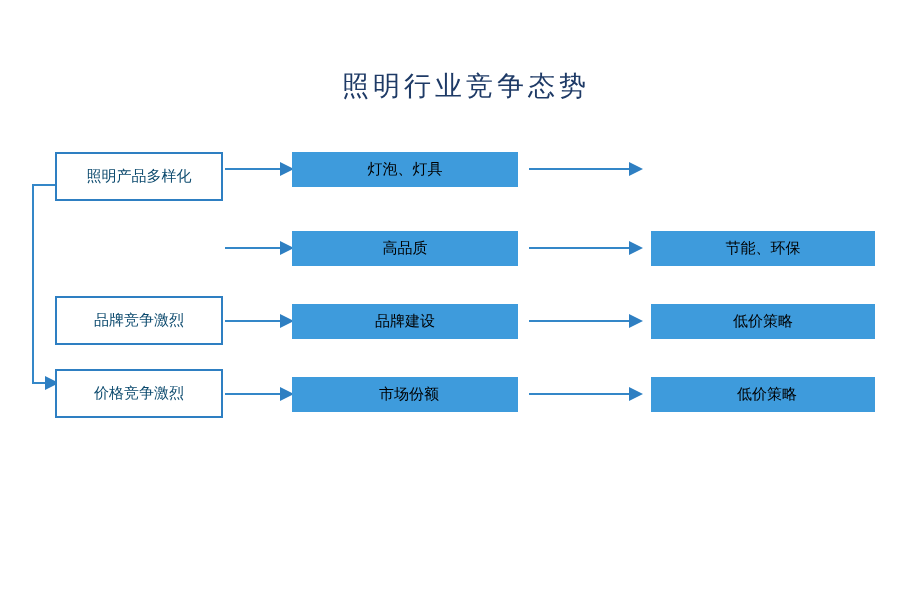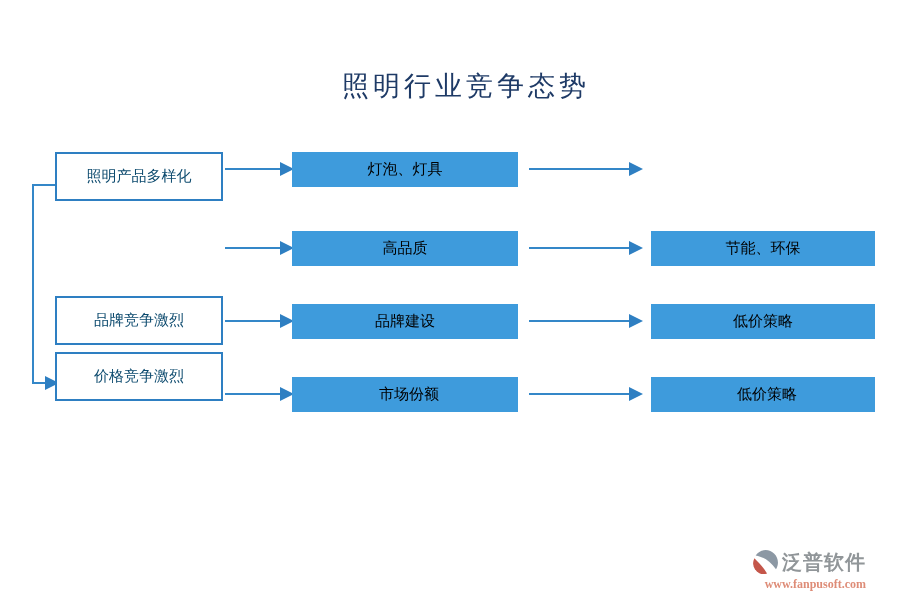--- a/index.html
+++ b/index.html
@@ -52,21 +52,21 @@
     display: flex;
     align-items: center;
     justify-content: center;
     text-align: center;
   }
   .fill-box.mid   { left: 292px; width: 226px; }
   .fill-box.right { left: 651px; width: 224px; }
   .r1o { top: 152px; }
   .r2o { top: 225px; }
   .r3o { top: 296px; font-family: Liberation Serif, serif; }
-  .r4o { top: 352px; }
+  .r4o { top: 369px; }
   .r1f { top: 152px; }
   .r2f { top: 231px; }
   .r3f { top: 304px; }
   .r4f { top: 377px; padding-left: 8px; }
   .watermark {
     position: absolute;
     right: 14px;
     bottom: 8px;
     text-align: right;
   }
@@ -123,26 +123,14 @@
 
   <div class="fill-box mid r1f">灯泡、灯具</div>
   <div class="fill-box mid r3f">品牌建设</div>
   <div class="fill-box mid r2f">高品质</div>
   <div class="fill-box mid r4f">市场份额</div>
 
   <div class="fill-box right r2f">节能、环保</div>
   <div class="fill-box right r3f">低价策略</div>
   <div class="fill-box right r4f">低价策略</div>
 
-  <div class="watermark">
-    <div class="wm-top">
-      <span style="display:inline-block;width:27px;height:27px;">
-        <svg width="27" height="27" viewBox="0 0 26 26">
-          <path d="M13 1c6.6 0 12 5.4 12 12 0 2.4-.7 4.6-1.9 6.5C17.5 12 12.5 8 3.5 6.2 5.7 3 9.1 1 13 1z" fill="#8C98A4"></path>
-          <path d="M2.3 8.8C6.5 13 11 17.5 14.5 23.6 12 24.5 9 24.4 6.6 23 3.6 21.2 1.4 18 1.1 14.4 1 12.4 1.4 10.5 2.3 8.8z" fill="#C4564A"></path>
-        </svg>
-      </span>
-      <span class="wm-brand">泛普软件</span>
-    </div>
-    <div class="wm-url">www.fanpusoft.com</div>
-  </div>
 
 </div>
 
 </body></html>

